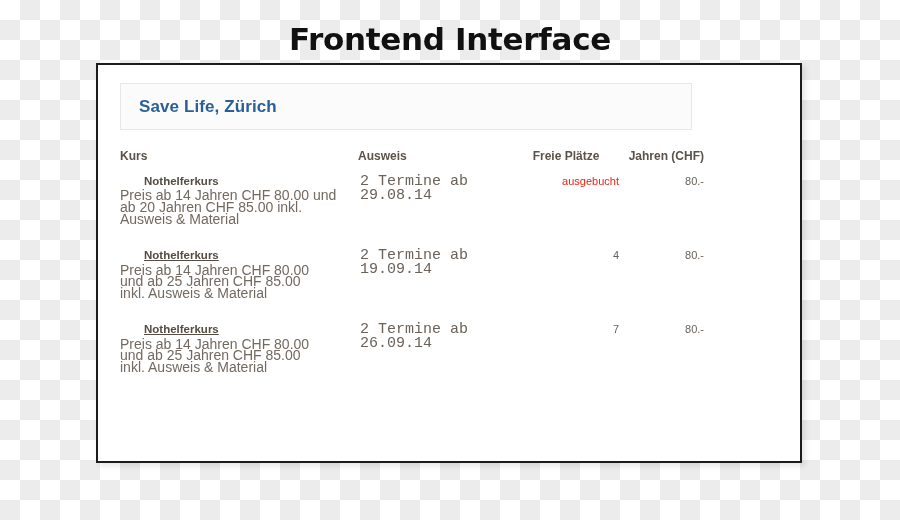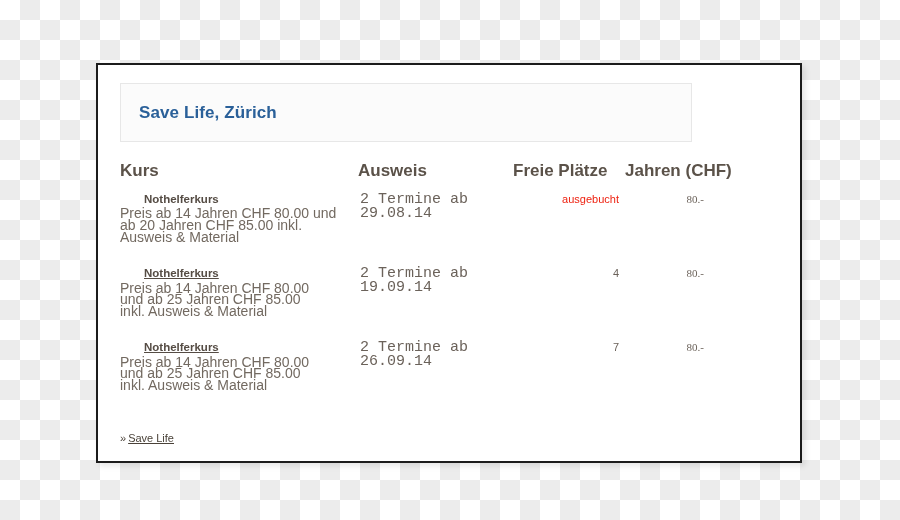--- a/index.html
+++ b/index.html
@@ -62,21 +62,21 @@
     bottom: 0;
     padding: 18px 22px 10px 22px;
     box-sizing: border-box;
   }
 
   
   .site-header {
     margin-top: 0;
     margin-left: 0;
     width: 572px;
-    height: 59px;
+    height: 47px;
     background: #fbfbfb;
     border: 1px solid #e7e7e7;
     box-sizing: border-box;
     display: flex;
     align-items: center;
     padding-left: 18px;
   }
   .site-title {
     font-family: "Liberation Sans", sans-serif;
     font-size: 17px;
@@ -93,29 +93,29 @@
     border-collapse: collapse;
     table-layout: fixed;
   }
   .course-table col.c-kurs  { width: 238px; }
   .course-table col.c-zeit  { width: 155px; }
   .course-table col.c-frei  { width: 112px; }
   .course-table col.c-preis { width: 83px; }
 
   .course-table th {
     font-family: "Liberation Sans", sans-serif;
-    font-size: 17px;
+    font-size: 12px;
     font-weight: bold;
     color: #5b5249;
     text-align: left;
     padding: 0 0 12px 0;
     vertical-align: top;
     white-space: nowrap;
   }
-  .course-table th.num { text-align: left; padding-right: 6px; }
+  .course-table th.num { text-align: center; padding-right: 6px; }
   .course-table th.preis { text-align: right; padding-right: 4px; }
 
   .course-table td {
     vertical-align: top;
     padding: 0 0 24px 0;
     font-family: "Liberation Sans", sans-serif;
     font-size: 10.5px;
     color: #6b625a;
     line-height: 12.4px;
   }
@@ -156,21 +156,20 @@
     color: #6b625a;
   }
   td.frei.full {
     color: #ee2211;
   }
   td.preis {
     text-align: right;
     padding-right: 4px;
     font-size: 11px;
     color: #6b625a;
-    font-family: Liberation Serif, serif;
   }
 
   
   .footer-link {
     margin-top: 16px;
     font-family: "Liberation Sans", sans-serif;
     font-size: 11px;
     color: #4a4239;
     white-space: nowrap;
   }
@@ -183,20 +182,21 @@
     text-decoration: underline;
     color: #4a4239;
     cursor: pointer;
   }
 </style>
 </head>
 <body>
 
 <div id="stage">
 
+  <div class="page-title">Frontend Interface</div>
 
   <div class="frame">
     <div class="frame-inner">
 
       <div class="site-header">
         <div class="site-title">Save Life, Zürich</div>
       </div>
 
       <table class="course-table">
         <colgroup>
@@ -262,20 +262,17 @@
               <span>2 Termine ab</span>
               <span>26.09.14</span>
             </td>
             <td class="frei">7</td>
             <td class="preis">80.-</td>
           </tr>
 
         </tbody>
       </table>
 
-      <div class="footer-link">
-        <span class="footer-guillemet">»</span><span class="footer-link-text">Save Life</span>
-      </div>
 
     </div>
   </div>
 
 </div>
 
 </body></html>

